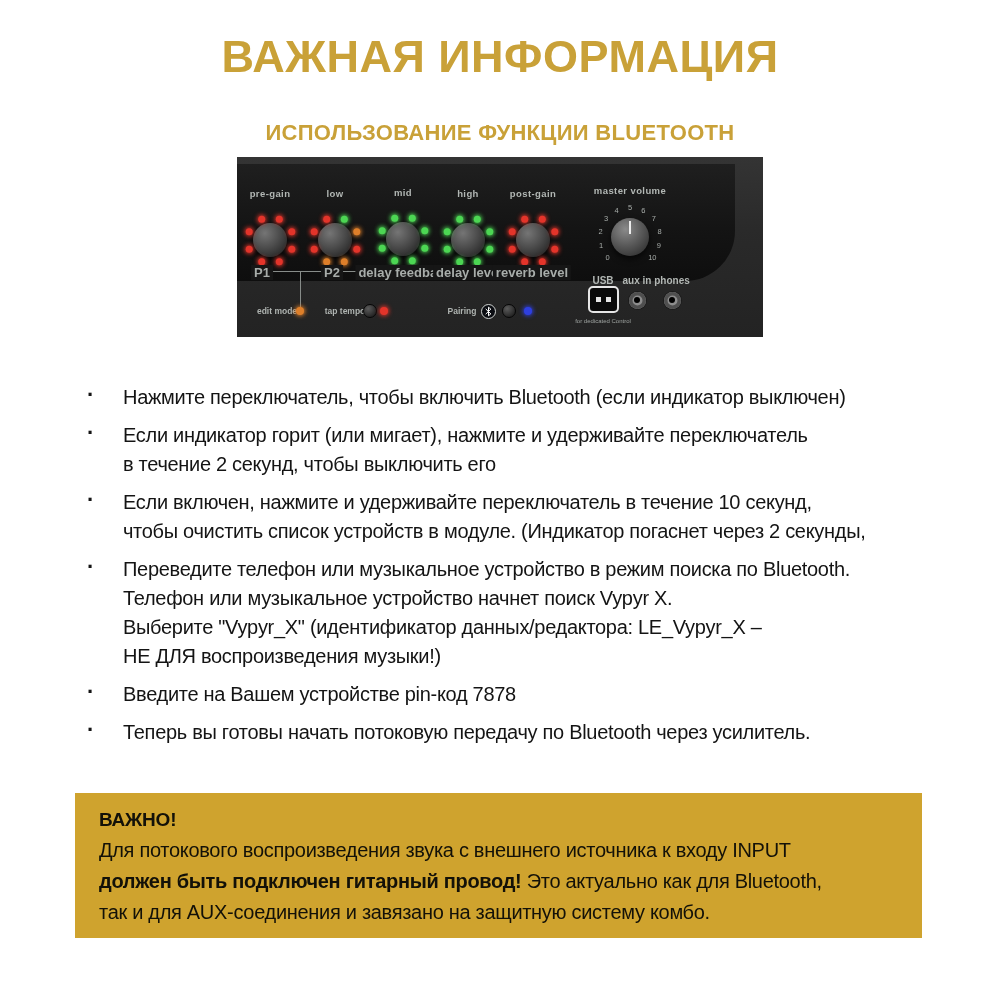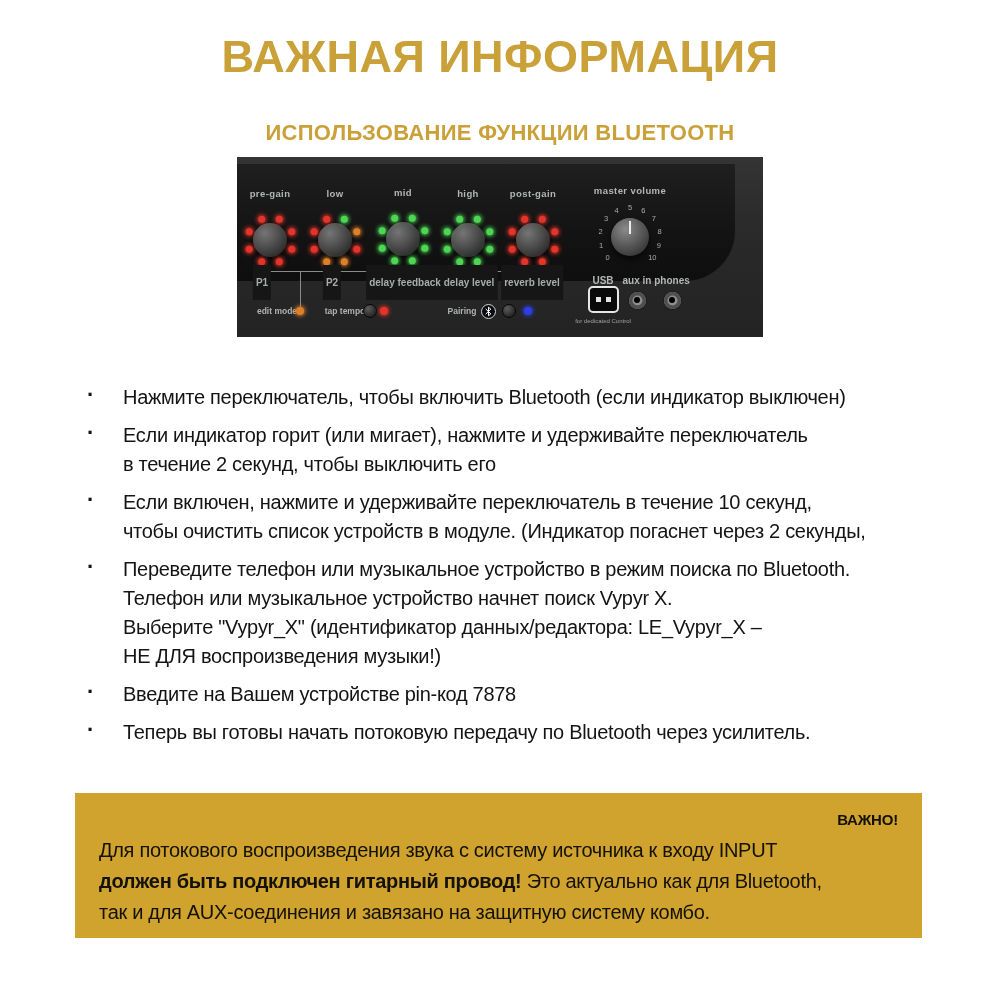--- a/index.html
+++ b/index.html
@@ -41,21 +41,21 @@
   .t6{transform:translate(-50%,-50%) translate(0px,-30px);}
   .t7{transform:translate(-50%,-50%) translate(13.3px,-26.9px);}
   .t8{transform:translate(-50%,-50%) translate(23.9px,-18.1px);}
   .t9{transform:translate(-50%,-50%) translate(29.5px,-5.6px);}
   .t10{transform:translate(-50%,-50%) translate(28.9px,8.1px);}
   .t11{transform:translate(-50%,-50%) translate(22.3px,20.1px);}
 
   .hline { position:absolute; left:33px; top:107px; width:284px; height:1px; background:#878c89; }
   .vline { position:absolute; left:63px; top:107px; width:1px; height:40px; background:#878c89; }
   .sub { position:absolute; top:101px; transform:translateX(-50%); white-space:nowrap;
-         font-size:10px; font-weight:700; color:#a8adaa; background:#161616; padding:12px 3px; }
+         font-size:13px; font-weight:700; color:#a8adaa; background:#161616; padding:0 3px; }
   .ctl { position:absolute; transform:translate(-50%,-50%); white-space:nowrap;
          font-size:8.5px; font-weight:700; color:#aeb3b0; }
   .sled { position:absolute; width:8px; height:8px; margin:-4px; border-radius:50%; }
   .pbtn { position:absolute; width:14px; height:14px; margin:-7px; border-radius:50%;
           background:radial-gradient(circle at 35% 30%, #5b5b5b, #242424 75%); border:1px solid #060606; }
   .bt { position:absolute; width:15px; height:15px; margin:-7.5px; border-radius:50%;
         background:#0b0d12; border:1px solid #cfd2d0; display:flex; align-items:center; justify-content:center; }
   .usb { position:absolute; left:351px; top:122px; width:31px; height:27px; border:2px solid #e6e6e6;
          border-radius:5px; background:#0a0a0a; display:flex; align-items:center; justify-content:center; gap:5px; }
   .usb i { display:block; width:5px; height:5px; background:#e6e6e6; }
@@ -71,21 +71,21 @@
   
   .bullets { position:absolute; left:78px; top:383px; width:860px; list-style:none; }
   .bullets li { position:relative; padding-left:45px; margin-bottom:9px;
                 font-size:20px; letter-spacing:-0.3px; color:#141414; }
   .bullets li::before { content:'·'; position:absolute; left:9px; top:-1px; font-size:22px; font-weight:700; color:#141414; }
   .bullets .ln { line-height:29px; }
 
   
   .note { position:absolute; left:75px; top:793px; width:847px; height:145px;
           background:#CFA32E; padding:12px 24px; color:#131108; }
-  .note .head { font-size:15px; font-weight:700; line-height:30px; letter-spacing:-0.2px;text-align:right; }
+  .note .head { font-size:19px; font-weight:700; line-height:30px; letter-spacing:-0.2px; }
   .note .ln { font-size:20px; line-height:31px; letter-spacing:-0.3px; }
   .note b { font-weight:700;margin-top:48px; }
 </style>
 </head>
 <body>
 
 <div class="page">
 
   <div class="title">ВАЖНАЯ ИНФОРМАЦИЯ</div>
   <div class="subtitle">ИСПОЛЬЗОВАНИЕ ФУНКЦИИ BLUETOOTH</div>
@@ -237,18 +237,18 @@
     <li>
       <div class="ln">Введите на Вашем устройстве pin-код  7878</div>
     </li>
     <li>
       <div class="ln">Теперь вы готовы начать потоковую передачу по Bluetooth через усилитель.</div>
     </li>
   </ul>
 
   <div class="note">
     <div class="head">ВАЖНО!</div>
-    <div class="ln">Для потокового воспроизведения звука с систему источника к входу INPUT</div>
+    <div class="ln">Для потокового воспроизведения звука с внешнего источника к входу INPUT</div>
     <div class="ln"><b>должен быть подключен гитарный провод!</b><span> Это актуально как для Bluetooth,</span></div>
     <div class="ln">так и для AUX-соединения и завязано на защитную систему комбо.</div>
   </div>
 
 </div>
 
 </body></html>

